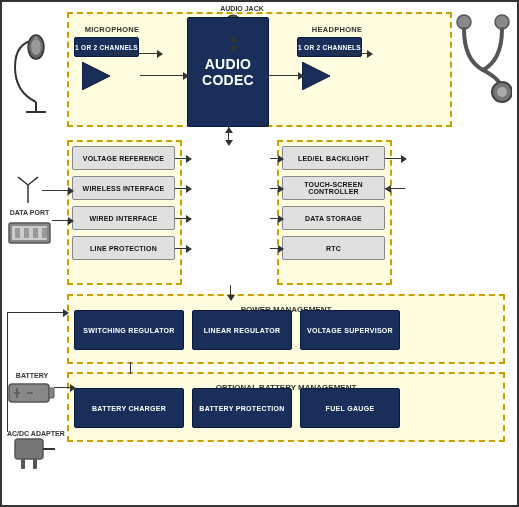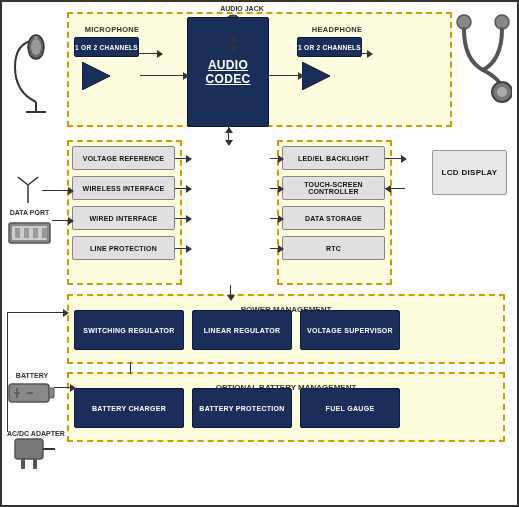--- a/index.html
+++ b/index.html
@@ -141,21 +141,21 @@
 CHANNELS</span>
   </div>
 
   <div style="position:absolute;top:60px;left:80px;">
     <svg width="28" height="28">
       <polygon points="0,0 28,14 0,28" fill="#1a2e5a" stroke="#0a1a3a" stroke-width="1"></polygon>
     </svg>
   </div>
 
   <div style="position:absolute;top:15px;left:185px;width:82px;height:110px;" class="blue-b">
-    <span style="font-size:12px;text-decoration:underline;">AUDIO
+    <span style="font-size:14px;">AUDIO
 CODEC</span>
   </div>
 
   <div style="position:absolute;top:16px;left:290px;width:90px;text-align:center;">
     <span style="font-size:7.5px;font-weight:bold;color:#333;letter-spacing:0.3px;">HEADPHONE
 AMPLIFIERS</span>
   </div>
 
   <div style="position:absolute;top:35px;left:295px;width:65px;height:20px;" class="blue-b">
     <span style="font-size:6.5px;">1 OR 2
@@ -264,23 +264,20 @@
 
   <div style="position:absolute;top:186px;left:268px;width:12px;height:1px;background:#333;"></div>
   <div class="arrow-tri-right" style="top:183px;left:276px;"></div>
 
   <div style="position:absolute;top:216px;left:268px;width:12px;height:1px;background:#333;"></div>
   <div class="arrow-tri-right" style="top:213px;left:276px;"></div>
 
   <div style="position:absolute;top:246px;left:268px;width:12px;height:1px;background:#333;"></div>
   <div class="arrow-tri-right" style="top:243px;left:276px;"></div>
 
-  <div style="position:absolute;top:148px;right:10px;width:75px;height:45px;" class="gray-block">
-    <span style="font-size:8px;font-weight:bold;">LCD DISPLAY</span>
-  </div>
 
   <div style="position:absolute;top:156px;left:383px;width:20px;height:1px;background:#333;"></div>
   <div class="arrow-tri-right" style="top:153px;left:399px;"></div>
 
   <div style="position:absolute;top:186px;left:383px;width:20px;height:1px;background:#333;"></div>
   <div class="arrow-tri-left" style="top:183px;left:383px;"></div>
 
   <div style="position:absolute;top:207px;left:5px;">
     <div style="font-size:7px;font-weight:bold;color:#333;text-align:center;">DATA
 PORT</div>

